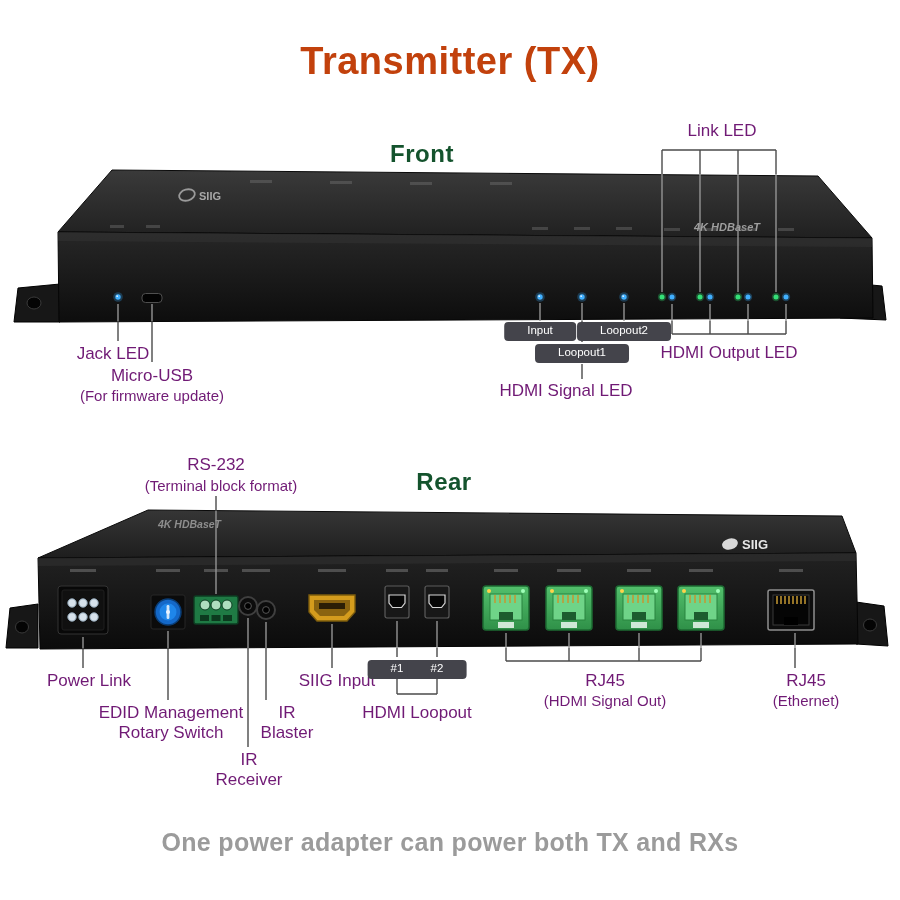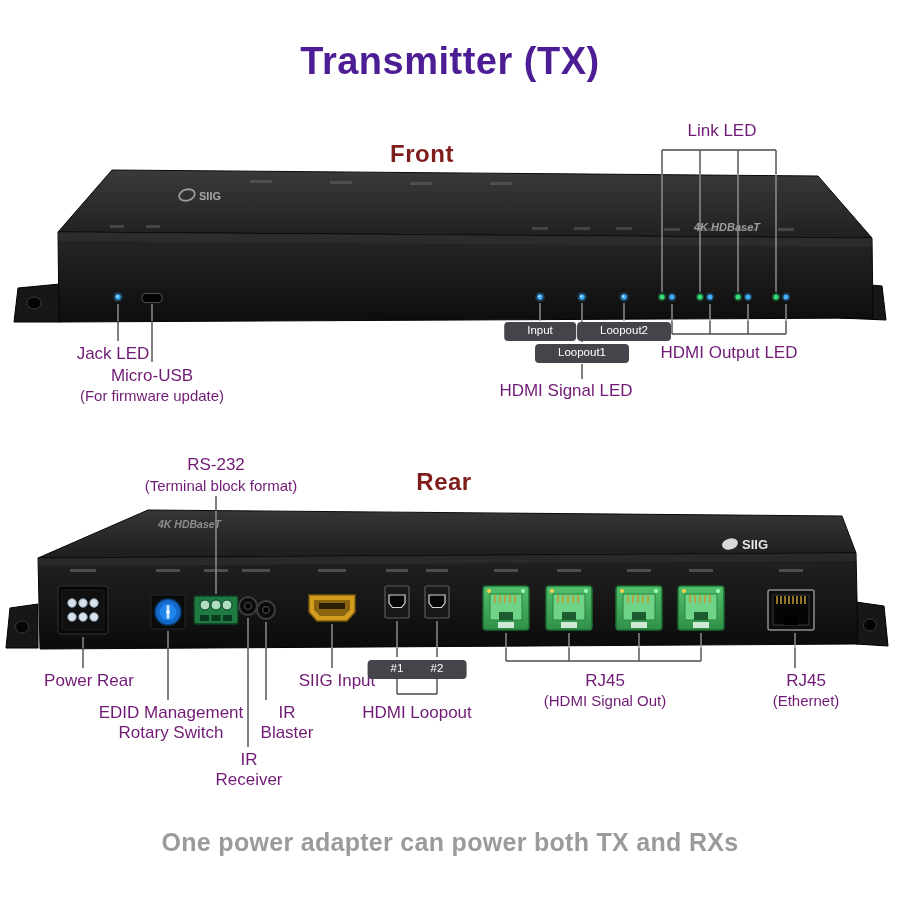--- a/index.html
+++ b/index.html
@@ -1,22 +1,22 @@
 <!DOCTYPE html>
 <html><head>
 <meta charset="utf-8">
 <style>
   * { margin:0; padding:0; box-sizing:border-box; }
   html,body { width:900px; height:900px; }
   body { background:#fff; font-family:"Liberation Sans", sans-serif; }
   .page { position:relative; width:900px; height:900px; background:#ffffff; overflow:hidden; }
   .title { position:absolute; top:40px; left:0; width:100%; text-align:center;
-           font-size:38px; font-weight:800; color:#4c1d95; letter-spacing:.5px; }
+           font-size:38px; font-weight:800; color:#c2410c; letter-spacing:.5px; }
   .section-label { position:absolute; transform:translateX(-50%); font-size:24px;
-           font-weight:700; color:#7f1d1d; letter-spacing:.5px; }
+           font-weight:700; color:#14532d; letter-spacing:.5px; }
   .art { position:absolute; left:0; top:0; width:900px; height:900px; }
   .lbl { position:absolute; transform:translateX(-50%); font-size:17px; color:#701a75;
          white-space:nowrap; text-align:center; }
   .lbl.small { font-size:15px; }
   .badge { position:absolute; transform:translateX(-50%); background:#44444b; color:#fff;
            font-size:11.5px; line-height:1; padding:3px 23px 4px; border-radius:4px;
            white-space:nowrap; }
   .footer { position:absolute; top:828px; left:0; width:100%; text-align:center;
             font-size:25px; font-weight:700; color:#9b9b9b; letter-spacing:.3px; }
   .ln  { stroke:#4a4a4a; stroke-width:1.4; }
@@ -367,21 +367,21 @@
   <div class="lbl" style="left:152px;top:366px">Micro-USB</div>
   <div class="lbl small" style="left:152px;top:387px">(For firmware update)</div>
   <div class="badge" style="left:540px;top:322px">Input</div>
   <div class="badge" style="left:582px;top:344px">Loopout1</div>
   <div class="badge" style="left:624px;top:322px">Loopout2</div>
   <div class="lbl" style="left:566px;top:381px">HDMI Signal LED</div>
   <div class="lbl" style="left:729px;top:343px">HDMI Output LED</div>
 
   <div class="lbl" style="left:216px;top:455px">RS-232</div>
   <div class="lbl small" style="left:221px;top:477px">(Terminal block format)</div>
-  <div class="lbl" style="left:89px;top:671px">Power Rear</div>
+  <div class="lbl" style="left:89px;top:671px">Power Link</div>
   <div class="lbl" style="left:171px;top:703px">EDID Management</div>
   <div class="lbl" style="left:171px;top:723px">Rotary Switch</div>
   <div class="lbl" style="left:249px;top:750px">IR</div>
   <div class="lbl" style="left:249px;top:770px">Receiver</div>
   <div class="lbl" style="left:287px;top:703px">IR</div>
   <div class="lbl" style="left:287px;top:723px">Blaster</div>
   <div class="lbl" style="left:337px;top:671px">SIIG Input</div>
   <div class="badge" style="left:397px;top:660px">#1</div>
   <div class="badge" style="left:437px;top:660px">#2</div>
   <div class="lbl" style="left:417px;top:703px">HDMI Loopout</div>

